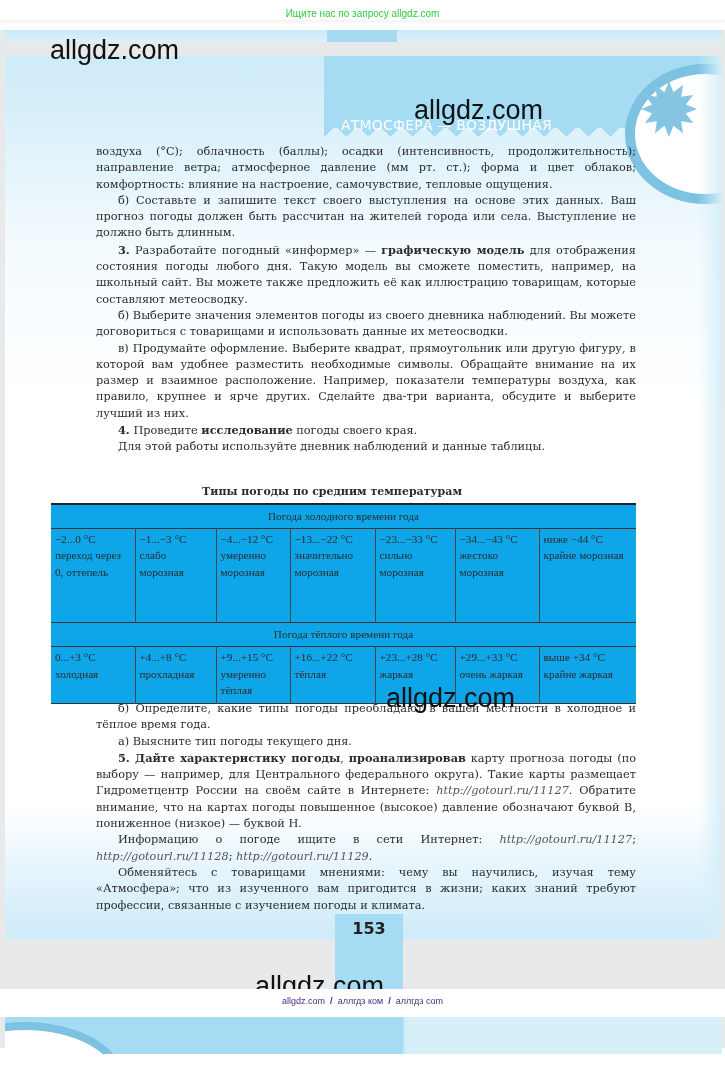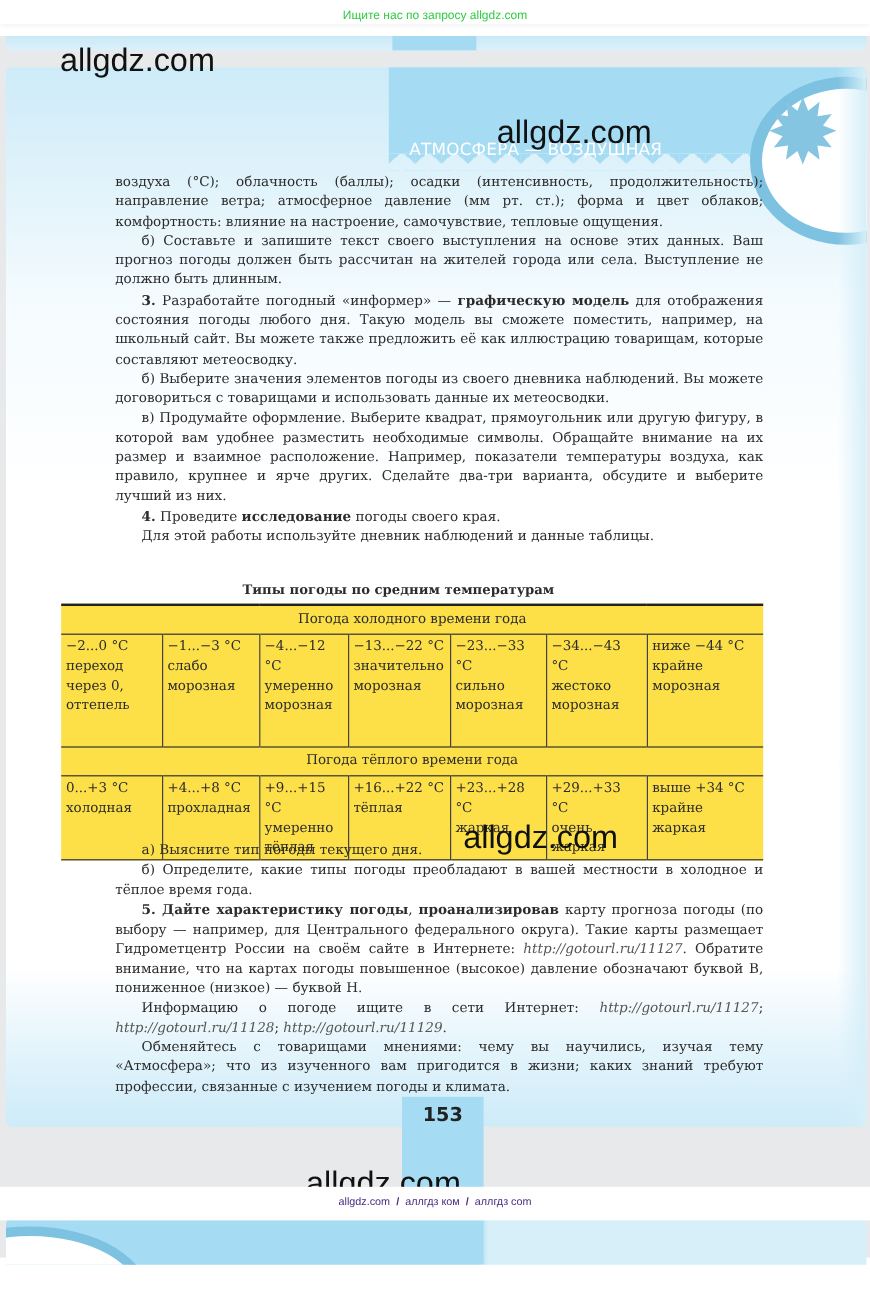--- a/index.html
+++ b/index.html
@@ -94,21 +94,21 @@
     .content b { font-weight: bold; }
     .content i { font-style: italic; color: #555; }
 
     .table-title {
       position: absolute; left: 40px; top: 485px; width: 584px; text-align: center;
       font-weight: bold; font-size: 11px; color: #2c2c2c; z-index: 2;
     }
     table.weather {
       position: absolute; left: 51px; top: 503px; width: 585px;
       border-collapse: collapse; font-size: 11.2px; line-height: 16.2px; color: #2c2c2c;
-      background: #fde047; z-index: 2;
+      background: #0ea5e9; z-index: 2; font-family: Liberation Serif, serif;
     }
     table.weather td {
       border-left: 1px solid #444; vertical-align: top; padding: 2px 4px 2px 4px;
     }
     table.weather td:first-child { border-left: none; }
     table.weather tr.section td {
       text-align: center; border-left: none; padding: 3px 4px 4px 4px;
     }
     table.weather tr.section { border-top: 1px solid #333; border-bottom: 1px solid #333; }
     table.weather tr.data-cold td { height: 94px; }
@@ -239,22 +239,22 @@
           <div>выше +34 °C</div>
           <div>крайне жаркая</div>
         </td>
   </tr>
 </tbody>
   </table>
 
 <div class="wm" style="left:386px; top:685px;">allgdz.com</div>
 
 <div class="content" style="top:701px;">
+  <p class="ind">б) Определите, какие типы погоды преобладают в вашей местности в холодное и тёплое время года.</p>
   <p class="ind">а) Выясните тип погоды текущего дня.</p>
-  <p class="ind">б) Определите, какие типы погоды преобладают в вашей местности в холодное и тёплое время года.</p>
   <p class="ind"><b>5.</b><b> Дайте характеристику погоды</b><span>, </span><b>проанализировав</b><span> карту прогноза погоды (по выбору — например, для Центрального федерального округа). Такие карты размещает Гидрометцентр России на своём сайте в Интернете: </span><i>http://gotourl.ru/11127</i><span>. Обратите внимание, что на картах погоды повышенное (высокое) давление обозначают буквой В, пониженное (низкое) — буквой Н.</span></p>
   <p class="ind"><span>Информацию о погоде ищите в сети Интернет: </span><i>http://gotourl.ru/11127</i><span>; </span><i>http://gotourl.ru/11128</i><span>; </span><i>http://gotourl.ru/11129</i><span>.</span></p>
   <p class="ind">Обменяйтесь с товарищами мнениями: чему вы научились, изучая тему «Атмосфера»; что из изученного вам пригодится в жизни; каких знаний требуют профессии, связанные с изучением погоды и климата.</p>
 </div>
 
 <div class="page-num-box"></div>
 <div class="page-num">153</div>
 
 <div class="wm" style="left:255px; top:973px;">allgdz.com</div>
 

